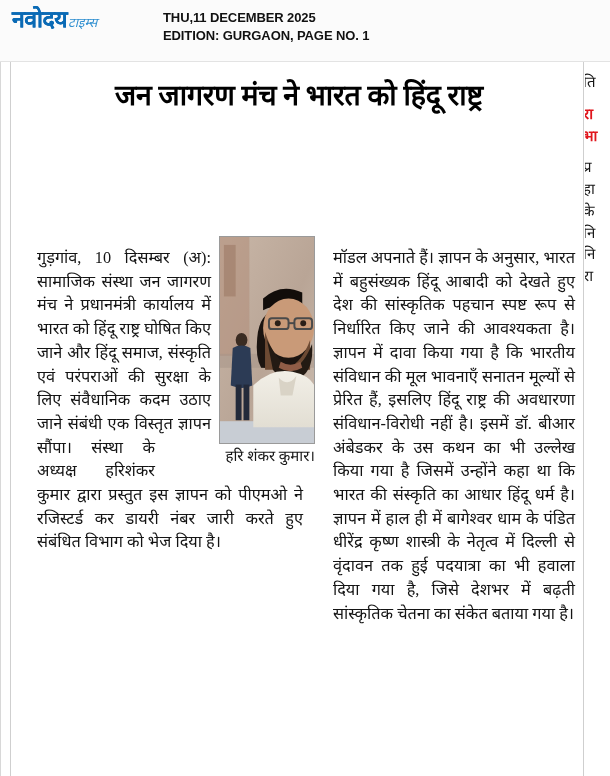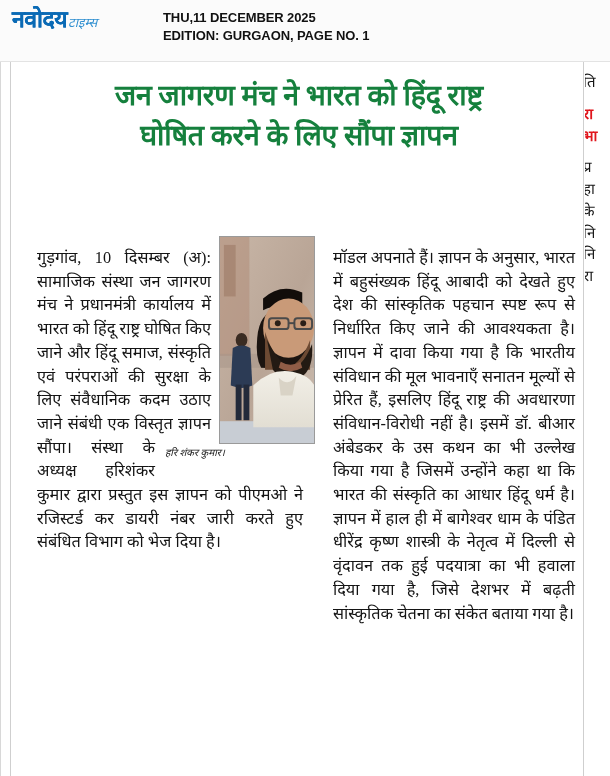--- a/index.html
+++ b/index.html
@@ -88,21 +88,21 @@
   }
 
   
   .headline {
     margin: 14px 22px 0 24px;
     text-align: center;
     font-family: "Liberation Serif", "DejaVu Serif", serif;
     font-weight: bold;
     font-size: 28.5px;
     line-height: 1.40;
-    color: #15803d;
+    color: #000000;
     letter-spacing: -0.2px;
     width: 548px;
     box-sizing: border-box;
   }
   .headline .hl-line { display: block; }
 
   
   .cols {
     position: absolute;
     left: 24px;
@@ -137,23 +137,22 @@
     position: relative;
     overflow: hidden;
     shape-outside: margin-box;
   }
   .photo-svg { display: block; width: 100%; height: 100%; }
   .photo-caption {
     clear: right;
     float: right;
     width: 150px;
     margin: 1px 0 3px 10px;
-    text-align: left;
-    font-style: italic;
-    font-size: 10px;
+    text-align: right;
+    font-size: 15px;
     line-height: 1.2;
     color: #151515;
   }
 
   
   .edge-strip {
     position: absolute;
     right: 0;
     top: 0;
     width: 25px;
@@ -185,21 +184,20 @@
   </div>
 </div>
 
 <div class="clip">
 
   <div class="rule-left"></div>
   <div class="rule-right"></div>
 
   <div class="headline">
     <span class="hl-line">जन जागरण मंच ने भारत को हिंदू राष्ट्र</span>
-    <span class="hl-line">घोषित करने के लिए सौंपा ज्ञापन</span>
   </div>
 
   <div class="cols">
 
     <div class="col col-left">
 
       <div class="photo-box">
         <svg class="photo-svg" viewBox="0 0 96 208" preserveAspectRatio="none">
           <defs>
             <linearGradient id="bgwall" x1="0" y1="0" x2="1" y2="1">

